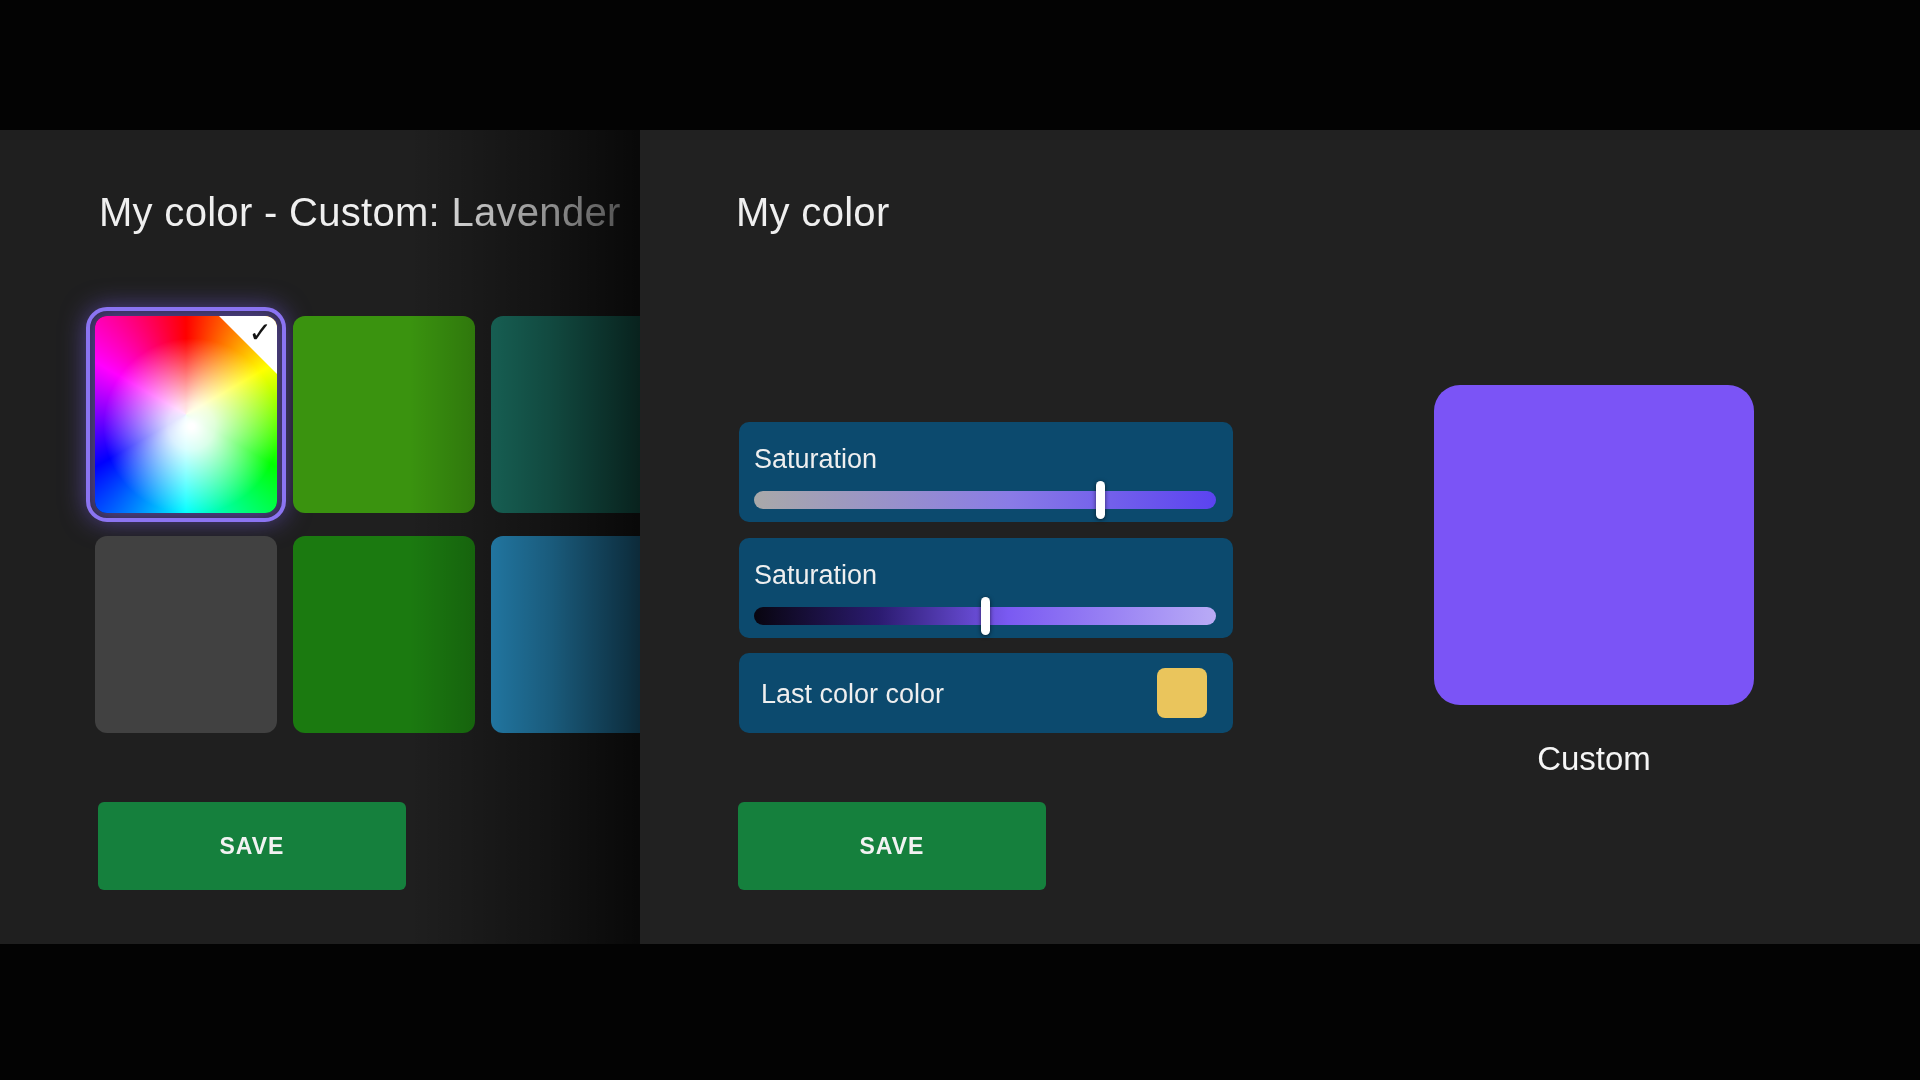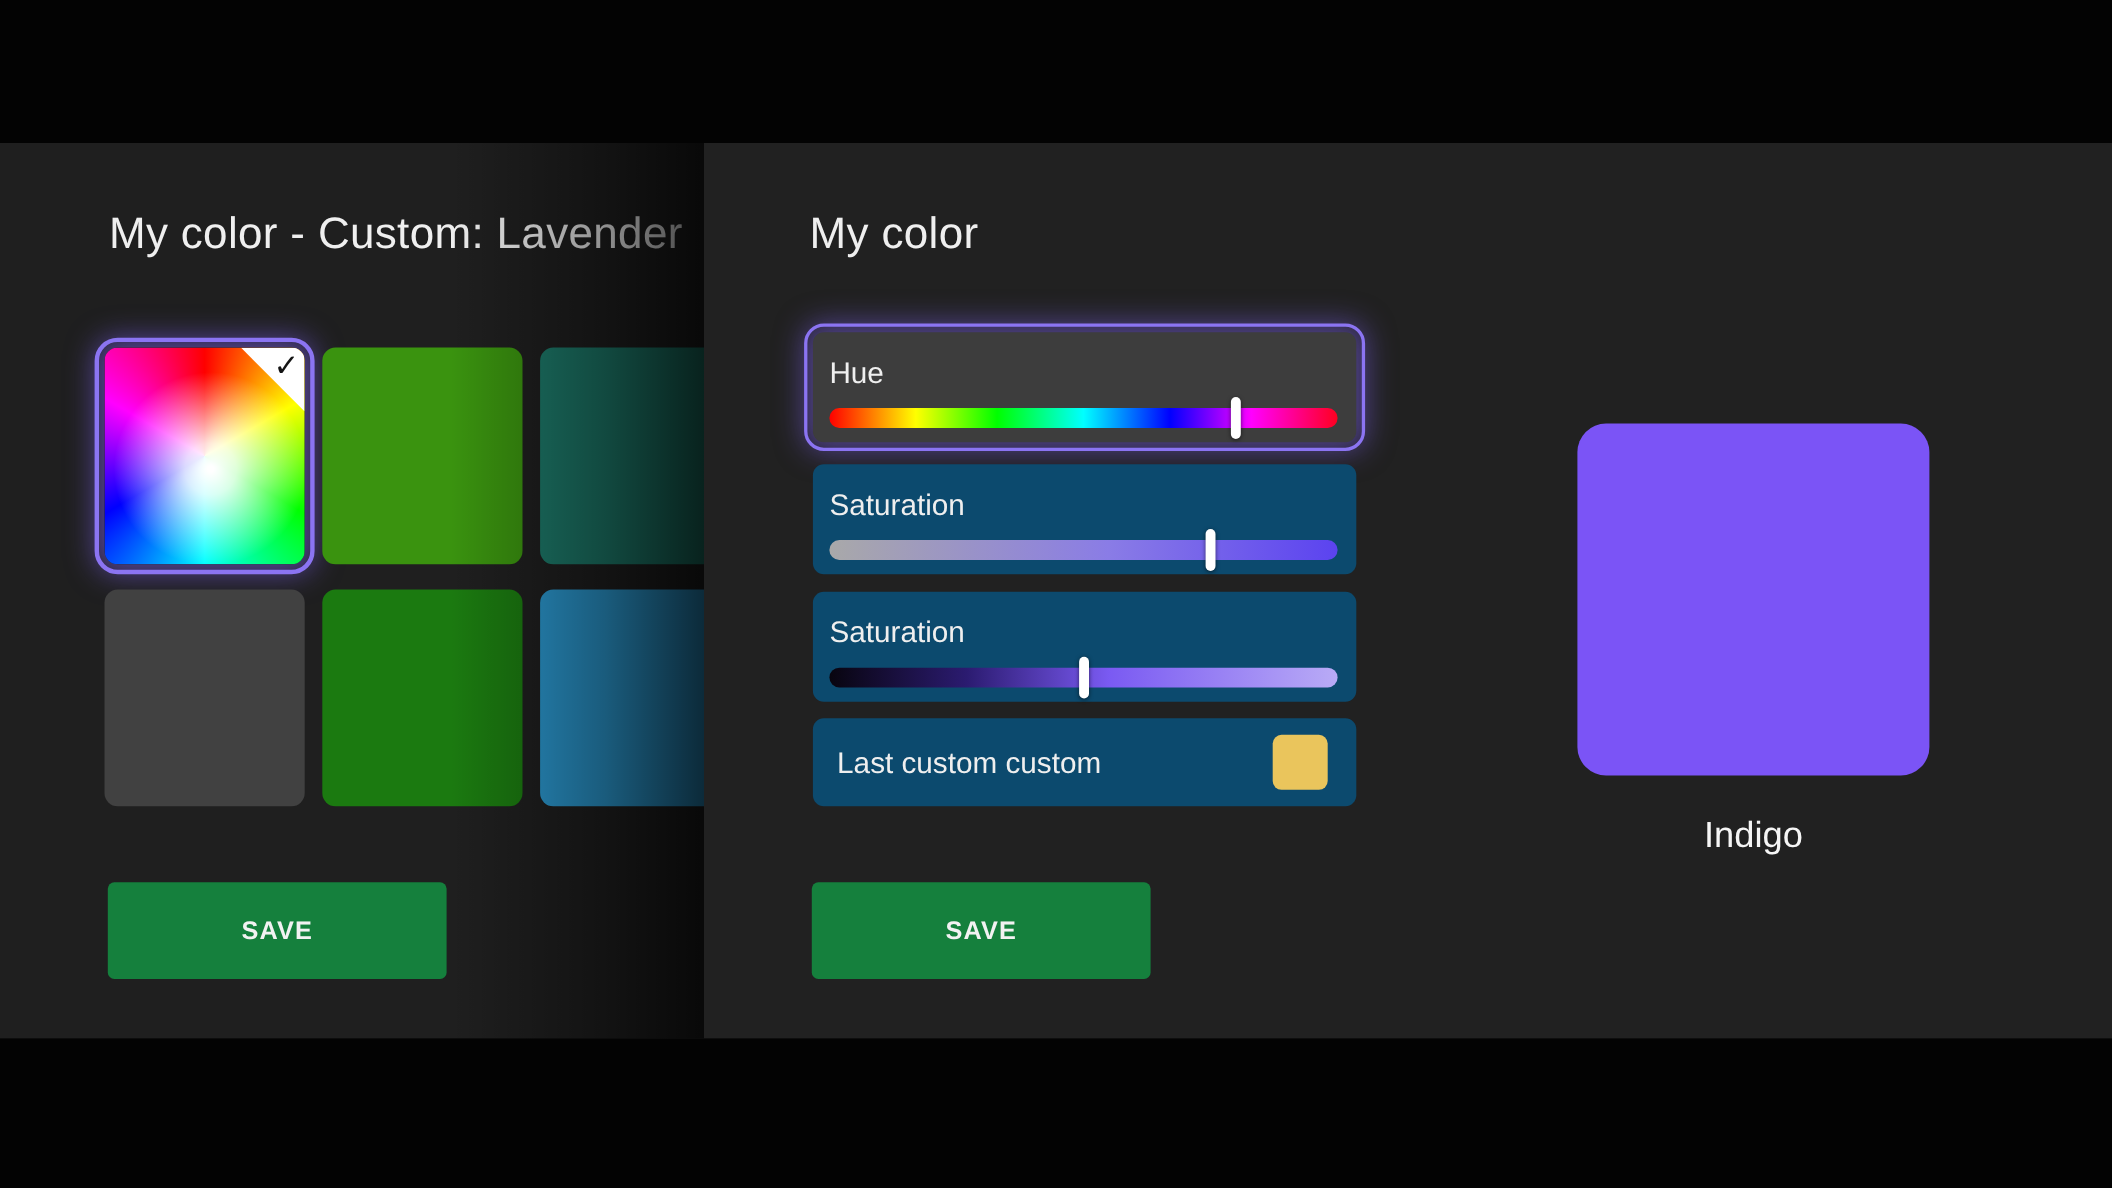--- a/index.html
+++ b/index.html
@@ -104,46 +104,40 @@
       <div id="sw6" class="swatch" style="background: rgb(43, 152, 207);"></div>
 
       <button id="left-save" class="save-btn">SAVE</button>
 
       <div class="dim"></div>
     </div>
 
     <div id="dialog-panel">
       <div id="dialog-title" class="page-title">My color</div>
 
-      <div id="tile-hue" class="tile slider-tile">
-        <div class="tile-label">Hue</div>
-        <div id="track-hue" class="slider-track">
-          <div class="slider-thumb" style="left: calc(80% - 4.5px);"></div>
-        </div>
-      </div>
 
       <div id="tile-sat" class="tile slider-tile">
         <div class="tile-label">Saturation</div>
         <div id="track-sat" class="slider-track">
           <div class="slider-thumb" style="left: calc(75% - 4.5px);"></div>
         </div>
       </div>
 
       <div id="tile-light" class="tile slider-tile">
         <div class="tile-label">Saturation</div>
         <div id="track-light" class="slider-track">
           <div class="slider-thumb" style="left: calc(50% - 4.5px);"></div>
         </div>
       </div>
 
       <div id="tile-last" class="tile">
-        <div class="tile-label">Last custom custom</div>
+        <div class="tile-label">Last color color</div>
         <div id="last-swatch" style="background: rgb(234, 197, 92);"></div>
       </div>
 
       <button id="right-save" class="save-btn">SAVE</button>
 
       <div id="preview-square" style="background: rgb(123, 84, 246);"></div>
-      <div id="preview-name">Indigo</div>
+      <div id="preview-name">Custom</div>
     </div>
 
   </div>
 </div>
 
 </body></html>

